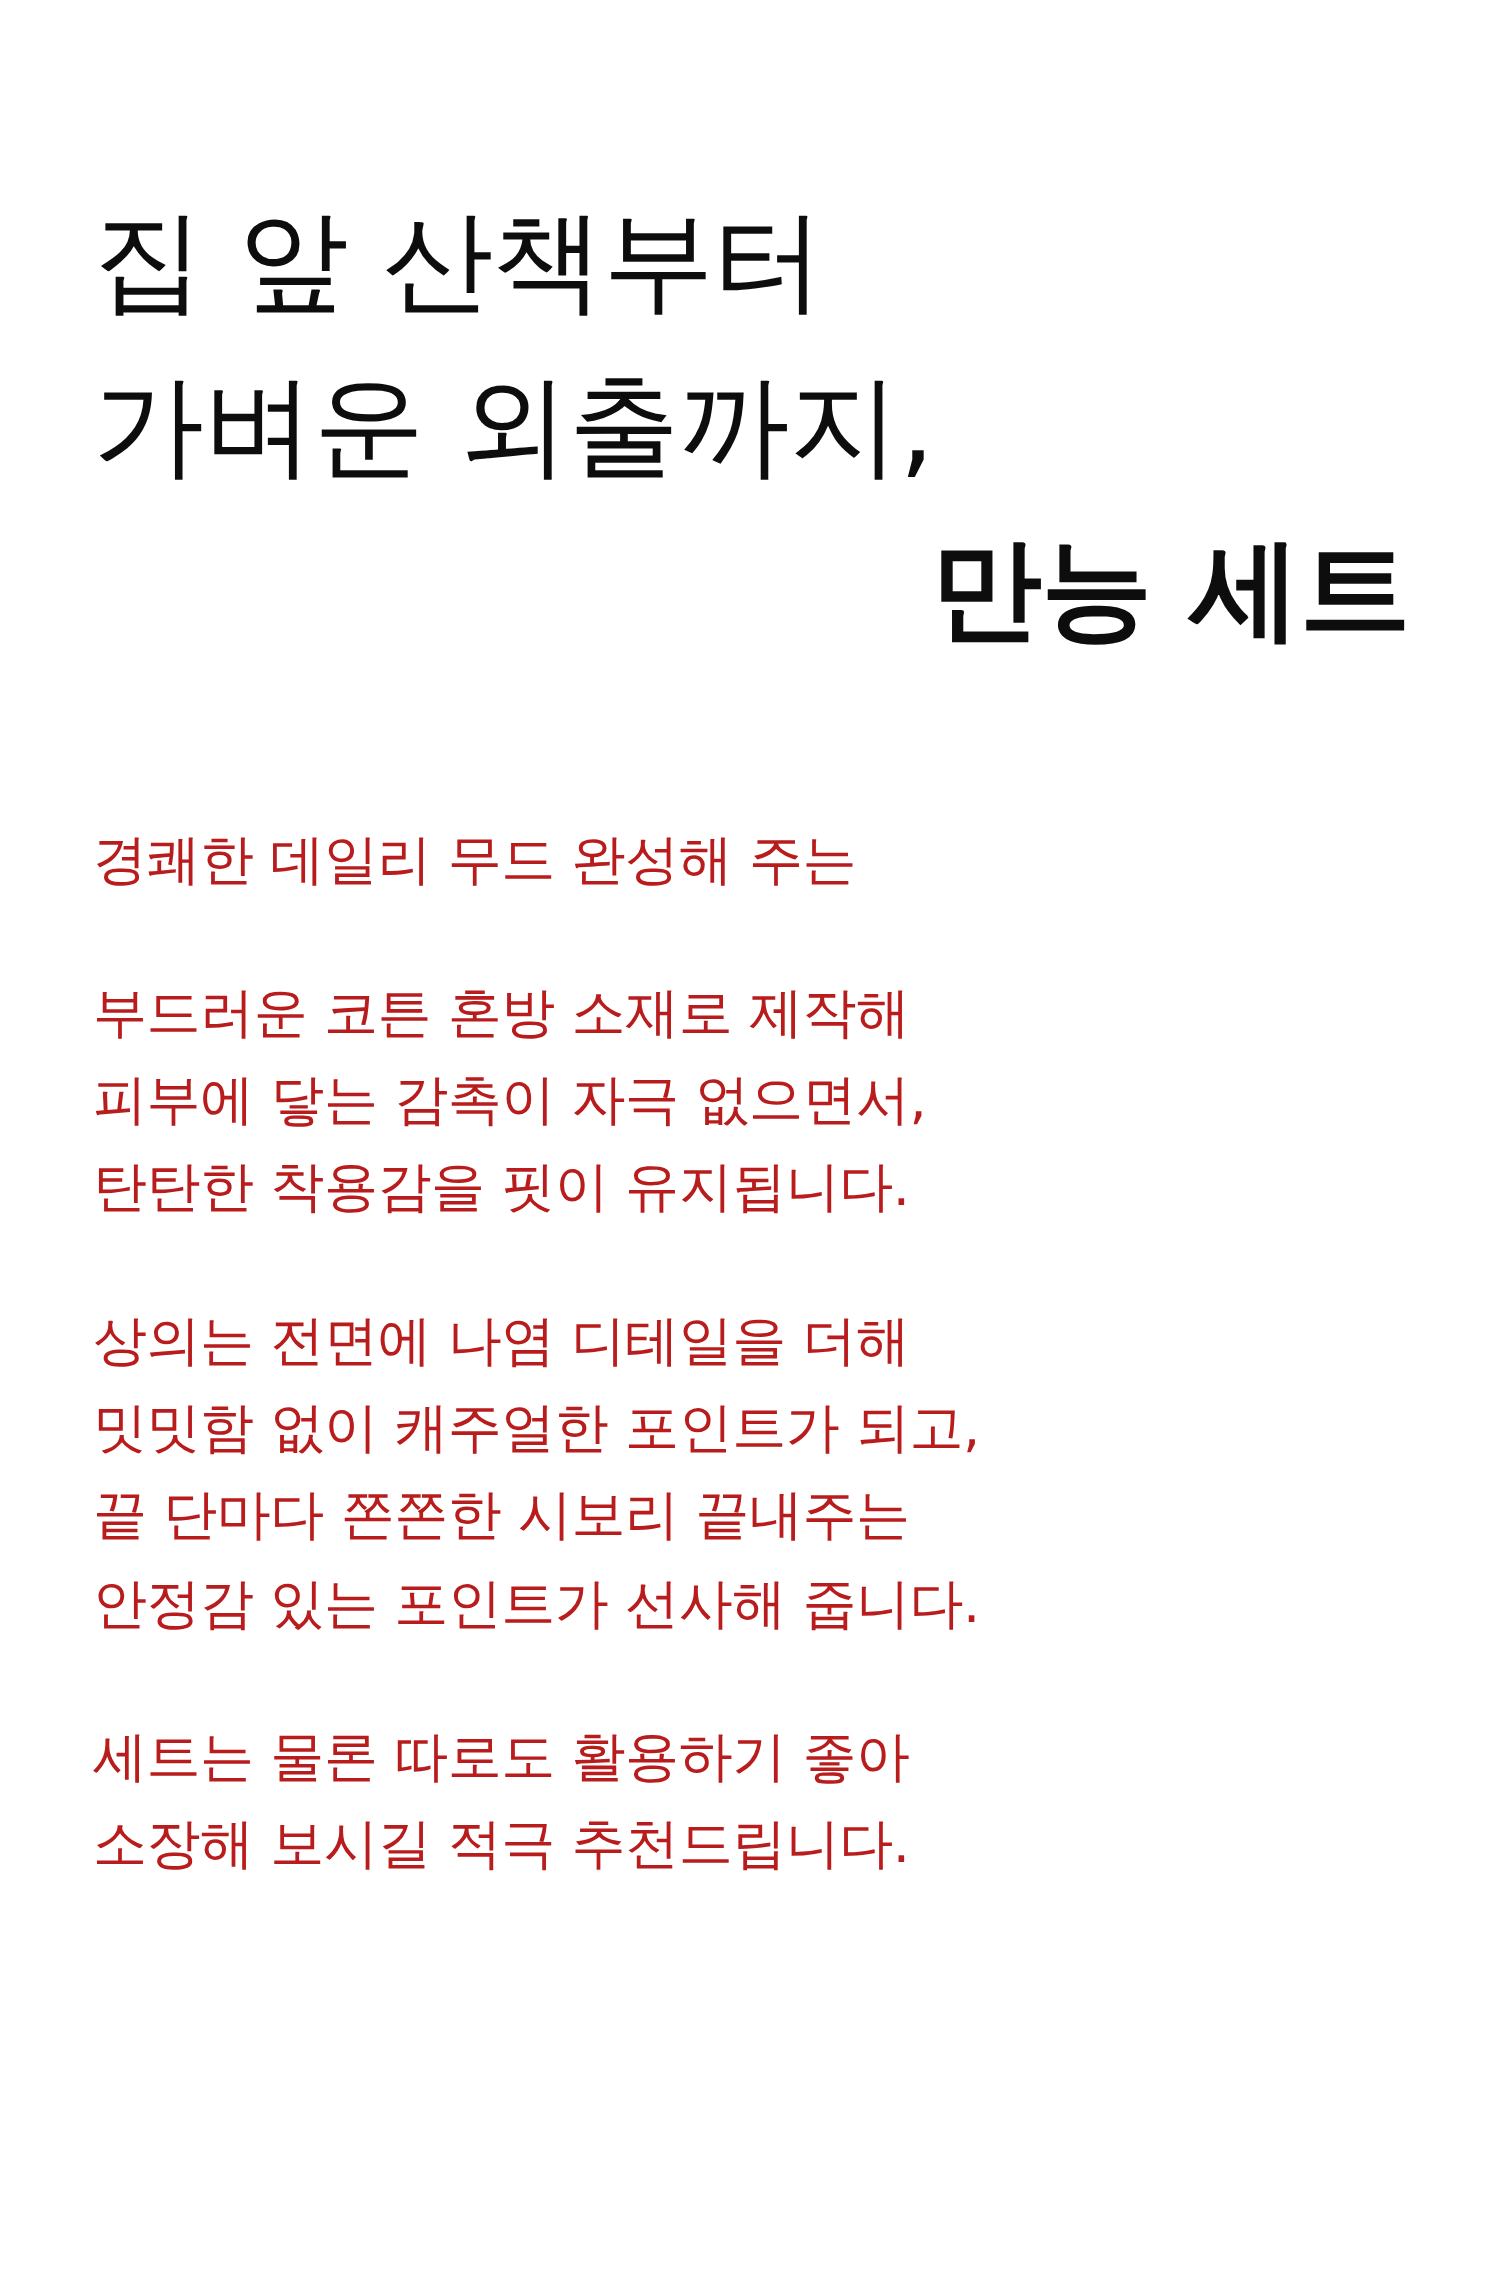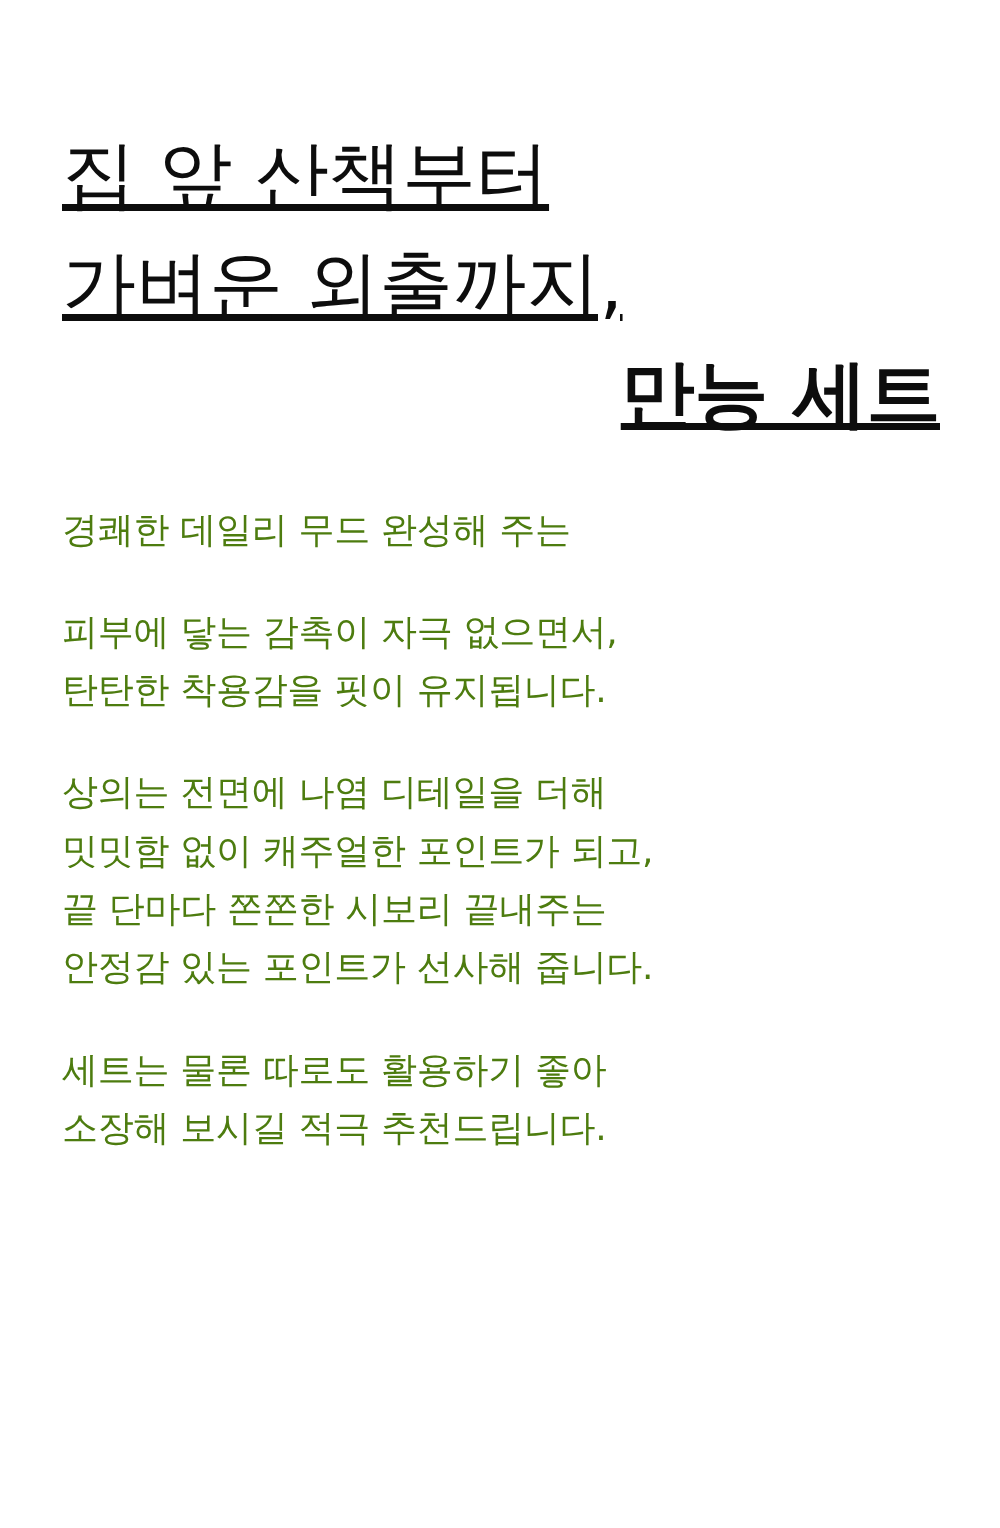--- a/index.html
+++ b/index.html
@@ -27,32 +27,31 @@
     font-size: 74px;
     line-height: 1.48;
     font-weight: 400;
     letter-spacing: -0.5px;
     color: #0d0d0d;
     margin: 0;
   }
   .headline .line {
     display: block;
     white-space: pre;
-    text-decoration: underline;
   }
   .headline .line.emphasis {
     font-weight: 700;
     text-align: right;
   }
 
   .body-copy {
-    margin-top: 52px;
+    margin-top: 96px;
     font-size: 36px;
     line-height: 1.62;
-    color: #4d7c0f;
+    color: #b91c1c;
     font-weight: 400;
     letter-spacing: -0.3px;
   }
   .para {
     margin: 0 0 44px 0;
   }
   .para:last-child {
     margin-bottom: 0;
   }
   .para .line {
@@ -71,20 +70,21 @@
     <span class="line emphasis">만능 세트</span>
   </h1>
 
   <div class="body-copy">
 
     <p class="para">
       <span class="line">경쾌한 데일리 무드 완성해 주는</span>
     </p>
 
     <p class="para">
+      <span class="line">부드러운 코튼 혼방 소재로 제작해</span>
       <span class="line">피부에 닿는 감촉이 자극 없으면서,</span>
       <span class="line">탄탄한 착용감을 핏이 유지됩니다.</span>
     </p>
 
     <p class="para">
       <span class="line">상의는 전면에 나염 디테일을 더해</span>
       <span class="line">밋밋함 없이 캐주얼한 포인트가 되고,</span>
       <span class="line">끝 단마다 쫀쫀한 시보리 끝내주는</span>
       <span class="line">안정감 있는 포인트가 선사해 줍니다.</span>
     </p>

